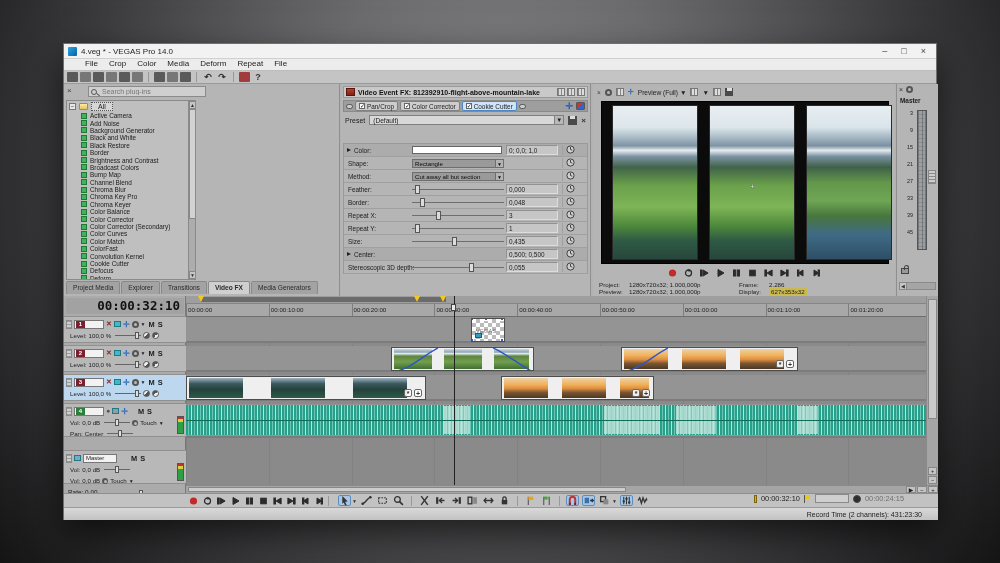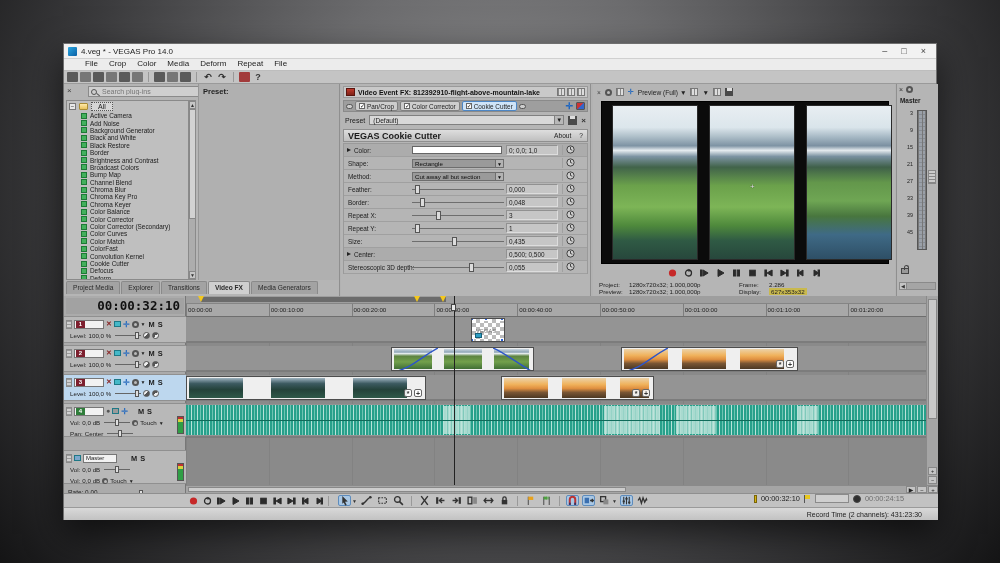--- a/index.html
+++ b/index.html
@@ -341,23 +341,20 @@
                 <span class="plugin-ico"></span>
                 <span class="plugin-label">Deform</span>
               </div>
             </div>
           <div class="tree-scroll">
             <span class="arr" style="top:0">▲</span>
             <div class="thumb"></div>
             <span class="arr" style="bottom:0">▼</span>
           </div>
         </div>
-        <div class="preset-pane">
-          <div class="hdr">Preset:</div>
-        </div>
         <div class="tabs" id="dock-tabs">
             <div class="tab">Project Media</div>
             <div class="tab">Explorer</div>
             <div class="tab">Transitions</div>
             <div class="tab active">Video FX</div>
             <div class="tab">Media Generators</div>
           </div>
       </div>
 
       <div class="panel-mid">
@@ -395,25 +392,20 @@
           </span>
         </div>
         <div class="preset-row">
           <span class="preset-lbl">Preset</span>
           <span class="combo preset-combo">
             <span>(Default)</span>
             <span class="dd">▼</span>
           </span>
           <span class="floppy"></span>
           <span class="xico">×</span>
-        </div>
-        <div class="cc-hdr">
-          <span class="cc-title">VEGAS Cookie Cutter</span>
-          <span class="cc-about">About</span>
-          <span class="cc-help">?</span>
         </div>
         <div class="params" id="cc-params">
             <div class="param-row group" style="top:0px;">
               <span class="p-tri"></span>
               <span class="p-label">Color:</span>
               <span class="p-swatch"></span>
               <span class="p-val">0; 0,0; 1,0</span>
               <span class="p-clock">
                 <span style="display:block;margin:0 0 0 3px;">
                   <svg width="9" height="9" viewBox="0 0 10 10">

